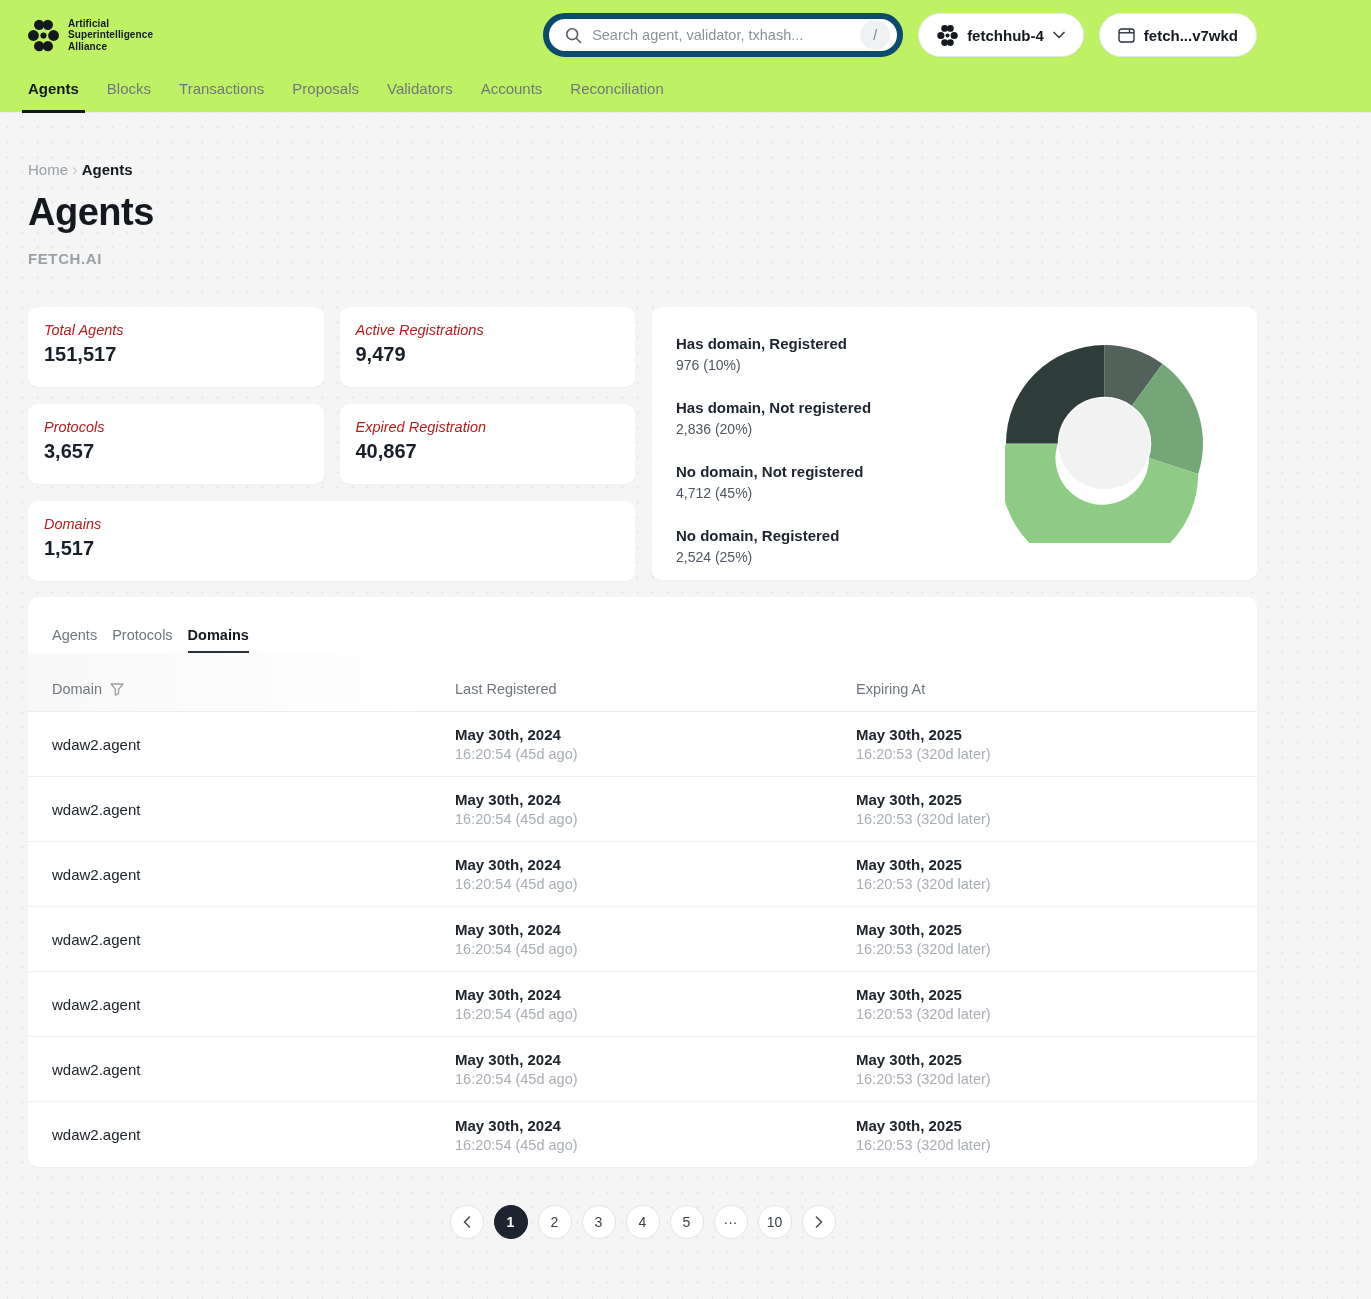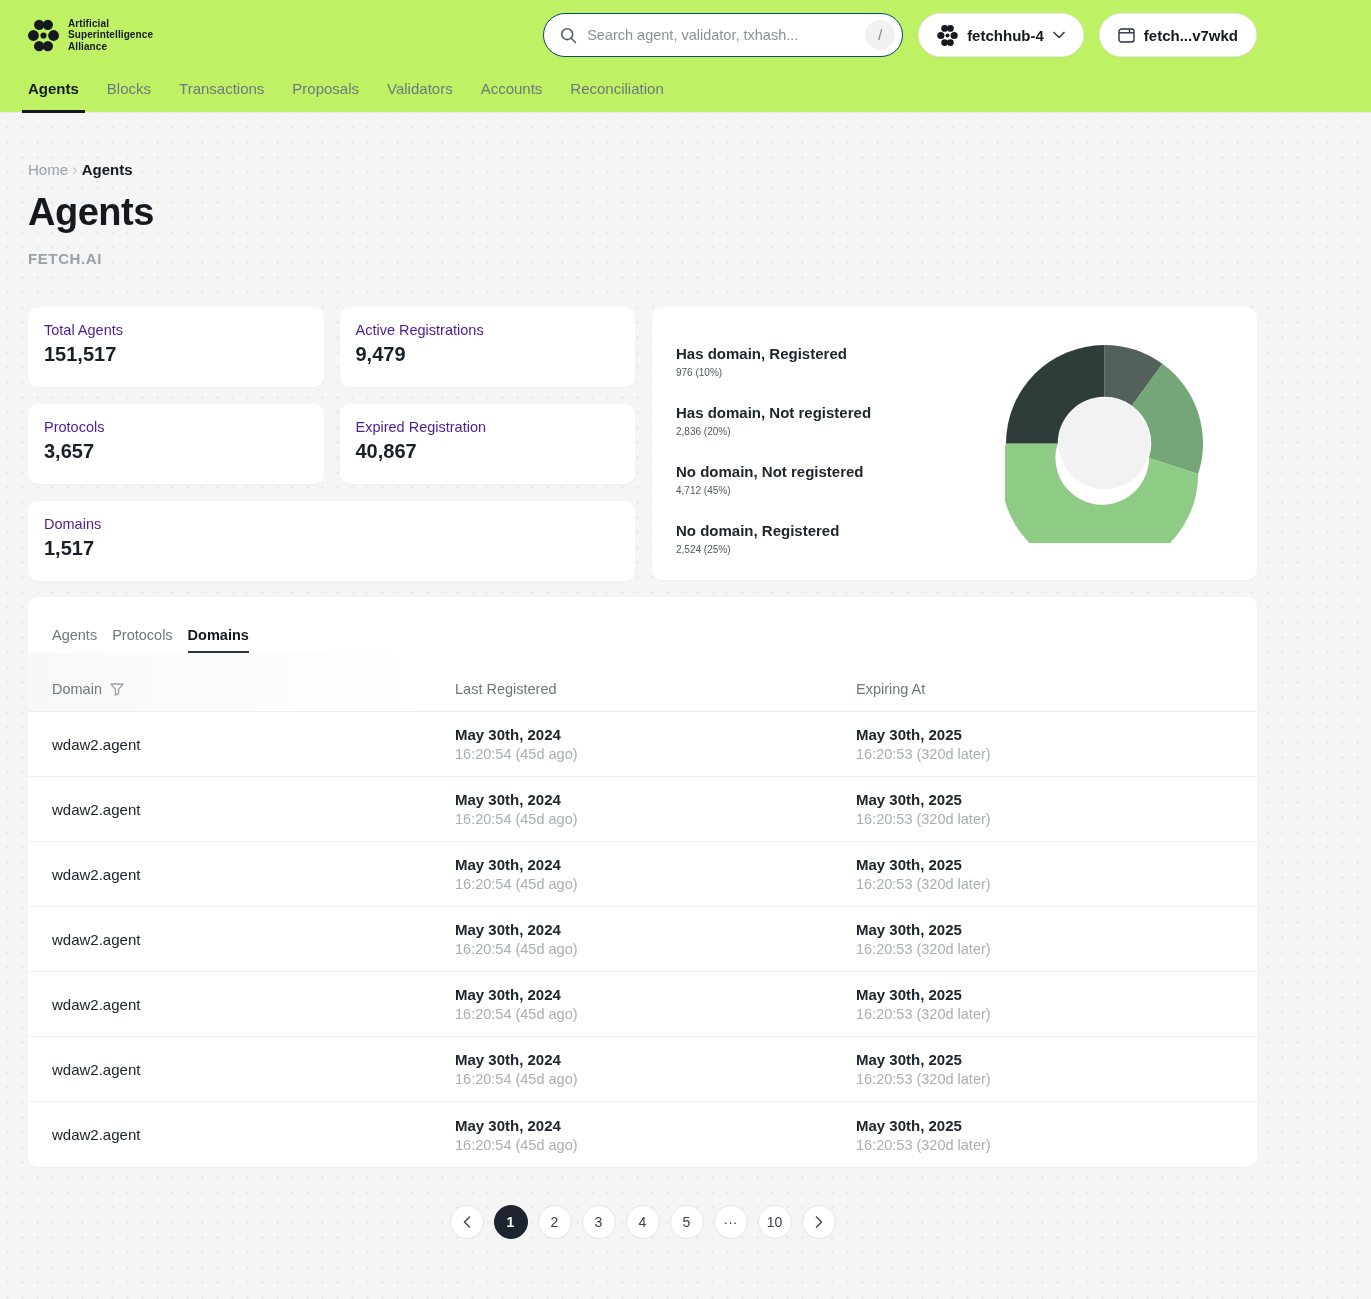--- a/index.html
+++ b/index.html
@@ -14,21 +14,21 @@
   }
   .inner { width: 1229px; margin-left: 28px; }
 
   
   header.topbar { background: #bef264; border-bottom: 1px solid #ececee; padding-top: 13px; }
   .topbar-row { display: flex; align-items: center; }
   .brand { display: flex; align-items: center; gap: 9px; }
   .brand-text { font-size: 10px; line-height: 11.5px; font-weight: 600; color: #15191f; letter-spacing: .1px; }
   .topbar-right { margin-left: auto; display: flex; align-items: center; gap: 15px; }
 
-  .search { width: 360px; height: 44px; background: #fff; border: 1px solid #0c4a6e; border-radius: 22px;
+  .search { width: 360px; height: 44px; background: #fff; border: 6px solid #0c4a6e; border-radius: 22px;
             display: flex; align-items: center; gap: 10px; padding: 0 7px 0 16px; box-shadow: 0 1px 2px rgba(20,25,35,.03); }
   .search input { flex: 1; border: none; outline: none; background: transparent; font-family: inherit; font-size: 14.5px; color: #333a42; }
   .search input::placeholder { color: #8b9199; }
   .slash-badge { width: 30px; height: 30px; flex: none; border-radius: 50%; background: #f0f1f2; color: #7a828b;
                  display: grid; place-items: center; font-size: 14px; }
 
   .pill { height: 44px; background: #fff; border: 1px solid #e7e8ea; border-radius: 22px; cursor: pointer;
           display: flex; align-items: center; gap: 9px; padding: 12px 18px; font-family: inherit;
           font-size: 15px; font-weight: 700; color: #15191f; box-shadow: 0 1px 2px rgba(20,25,35,.03); }
 
@@ -45,29 +45,29 @@
   .bc-current { color: #15191f; font-weight: 700; }
   .page-title { margin-top: 13px; font-size: 38px; font-weight: 700; color: #15191f; letter-spacing: -.5px; }
   .page-subtitle { margin-top: 16px; font-size: 15px; font-weight: 600; color: #9ba1a8; letter-spacing: .6px; }
 
   
   .stats-layout { display: flex; gap: 17px; margin-top: 40px; }
   .stats-left { width: 607px; display: grid; grid-template-columns: 1fr 1fr; gap: 17px 16px; align-content: start; }
   .card { background: #fff; border-radius: 10px; box-shadow: 0 1px 2px rgba(20,25,35,.03); }
   .stat-card { height: 80px; padding: 15px 16px; }
   .stat-card.wide { grid-column: 1 / 3; }
-  .stat-label { font-size: 14.5px; color: #4c1d95; }
+  .stat-label { font-size: 14.5px; color: #b91c1c; font-style: italic; }
   .stat-value { margin-top: 5px; font-size: 20px; font-weight: 700; color: #191f29; }
 
   .chart-card { flex: 1; height: 273px; display: flex; align-items: center; padding-left: 24px; }
   .legend { display: flex; flex-direction: column; gap: 13px; }
   .legend-item { display: flex; gap: 13px; flex-direction: column; }
   .legend-bar { width: 4px; border-radius: 2px; flex: none; align-self: stretch; }
   .legend-name { font-size: 15px; font-weight: 700; color: #1d242e; }
-  .legend-value { margin-top: 5px; font-size: 10px; color: #4e5761; }
+  .legend-value { margin-top: 5px; font-size: 14px; color: #4e5761; }
   .donut-wrap { margin-left: auto; margin-right: 53px; }
 
   
   .table-card { margin-top: 16px; padding-top: 30px; overflow: hidden; }
   .tabs { display: flex; gap: 15px; margin-left: 24px; }
   .tab { font-size: 14.5px; color: #70767f; padding-bottom: 10px; position: relative; cursor: pointer; }
   .tab.active { color: #15191f; font-weight: 700; }
   .tab.active::after { content: ""; position: absolute; left: 0; right: 0; bottom: 0; height: 2px; background: #2a313b; }
 
   .thead { display: grid; grid-template-columns: 427px 401px 1fr; align-items: center;

